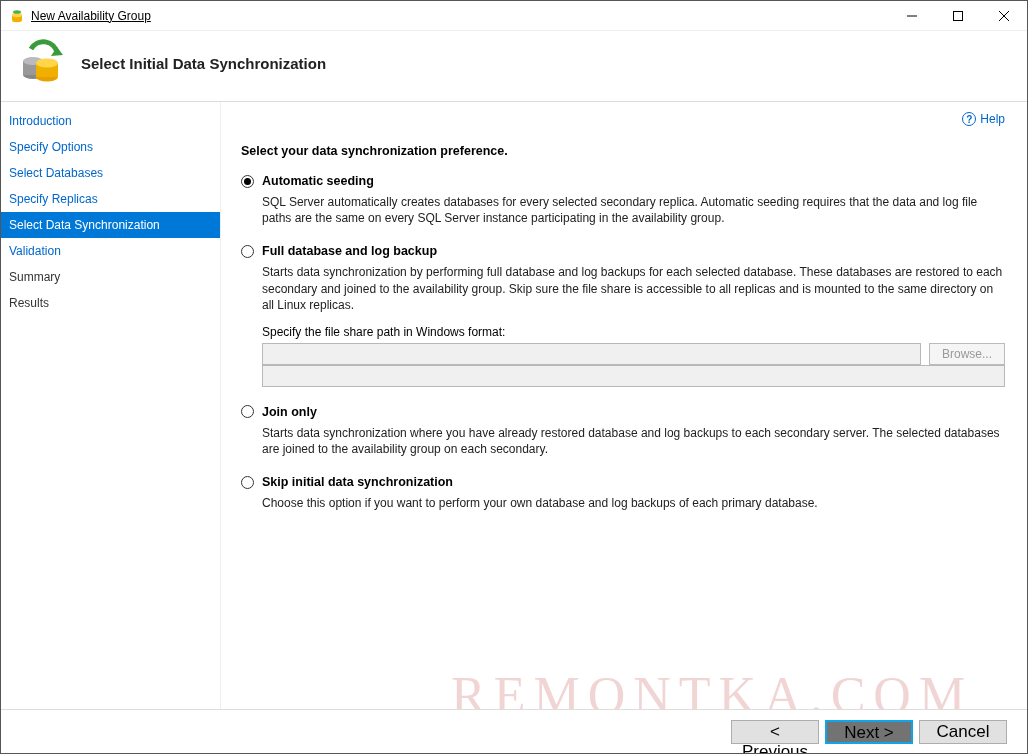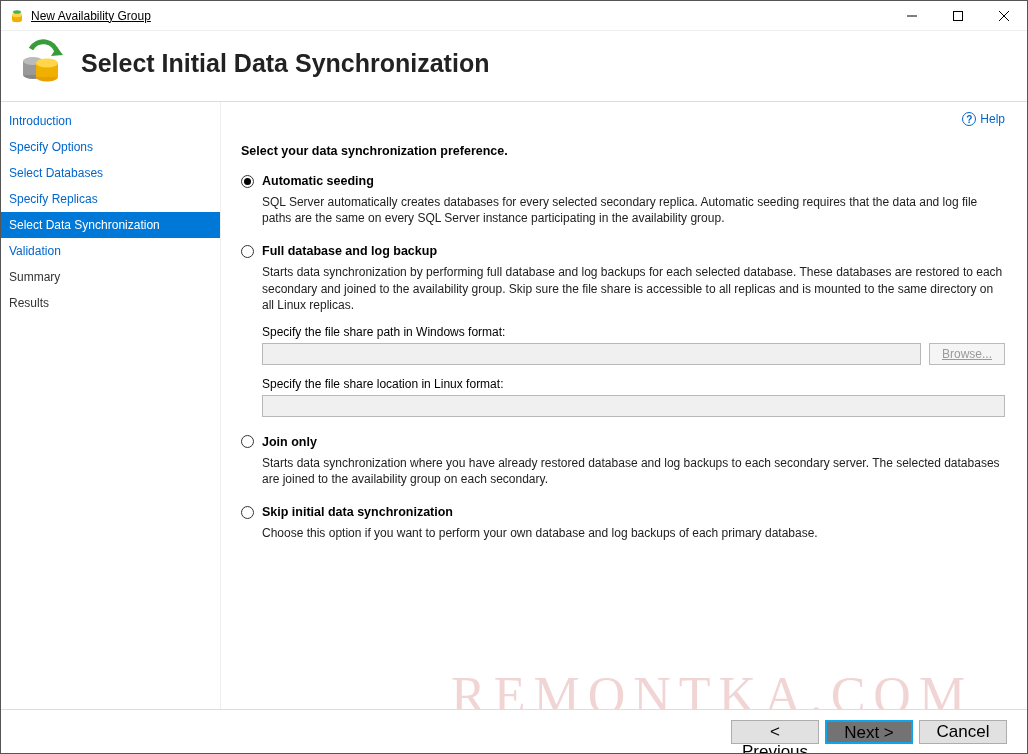--- a/index.html
+++ b/index.html
@@ -23,21 +23,21 @@
   .titlebar .title-text { margin-left:6px; font-size:12px; }
   .winbtns { margin-left:auto; display:flex; }
   .winbtn { width:46px; height:30px; display:flex;align-items:center;justify-content:center; }
   .winbtn svg { display:block; }
   .header {
     display:flex; align-items:center;
     padding: 8px 16px 14px 16px;
     border-bottom:1px solid #ddd;
   }
   .header-icon { width:48px; height:48px; margin-right:16px; display:flex;align-items:center;justify-content:center; }
-  .page-title { font-size:25px; font-weight:600; color:#222; }
+  .page-title { font-size:15px; font-weight:600; color:#222; }
   .body { flex:1; display:flex; min-height:0; }
   .sidebar {
     width:220px; min-width:220px;
     border-right:1px solid #eee;
     padding-top:6px;
   }
   .nav-item {
     padding:6px 8px;
     color:#0066cc;
     cursor:pointer;
@@ -64,21 +64,21 @@
   }
   .opt-title { font-weight:600; font-size:12.5px;}
   .opt-desc { margin:6px 0 0 21px; font-size:12px; color:#222; line-height:1.35;}
   .field-label { margin:12px 0 4px 21px; font-size:12px; }
   .path-row { display:flex; gap:8px; margin-left:21px;}
   .path-input {
     flex:1; height:22px; border:1px solid #b8b8b8; background:#f0f0f0;
   }
   .browse-btn {
     width:76px; height:22px; border:1px solid #bbb; background:#f5f5f5;
-    color:#9a9a9a; font-size:12px;text-decoration:underline;
+    color:#9a9a9a; font-size:12px;
   }
   .footer {
     height:44px; border-top:1px solid #ddd;
     display:flex; justify-content:flex-end; align-items:center;
     padding:0 20px; gap:6px;
   }
   .footer button {
     width:88px; height:24px; font-size:17px;
     background:#e1e1e1; border:1px solid #adadad; cursor:pointer;
   }
@@ -179,21 +179,20 @@
         <span class="opt-title">Full database and log backup</span>
       </div>
       <div class="opt-desc">Starts data synchronization by performing full database and log backups for each selected database. These databases are restored to each secondary and joined to the availability group. Skip sure the file share is accessible to all replicas and is mounted to the same directory on all Linux replicas.</div>
 
       <div class="field-label">Specify the file share path in Windows format:</div>
       <div class="path-row">
         <input class="path-input" disabled="" value="" style="">
         <button class="browse-btn" disabled="">Browse...</button>
       </div>
 
-      <div class="field-label">Specify the file share location in Linux format:</div>
       <div class="path-row">
         <input class="path-input" disabled="" value="" style="">
       </div>
     </div>
 
     <div class="option">
       <div class="opt-head">
         <span class="radio"></span>
         <span class="opt-title">Join only</span>
       </div>

